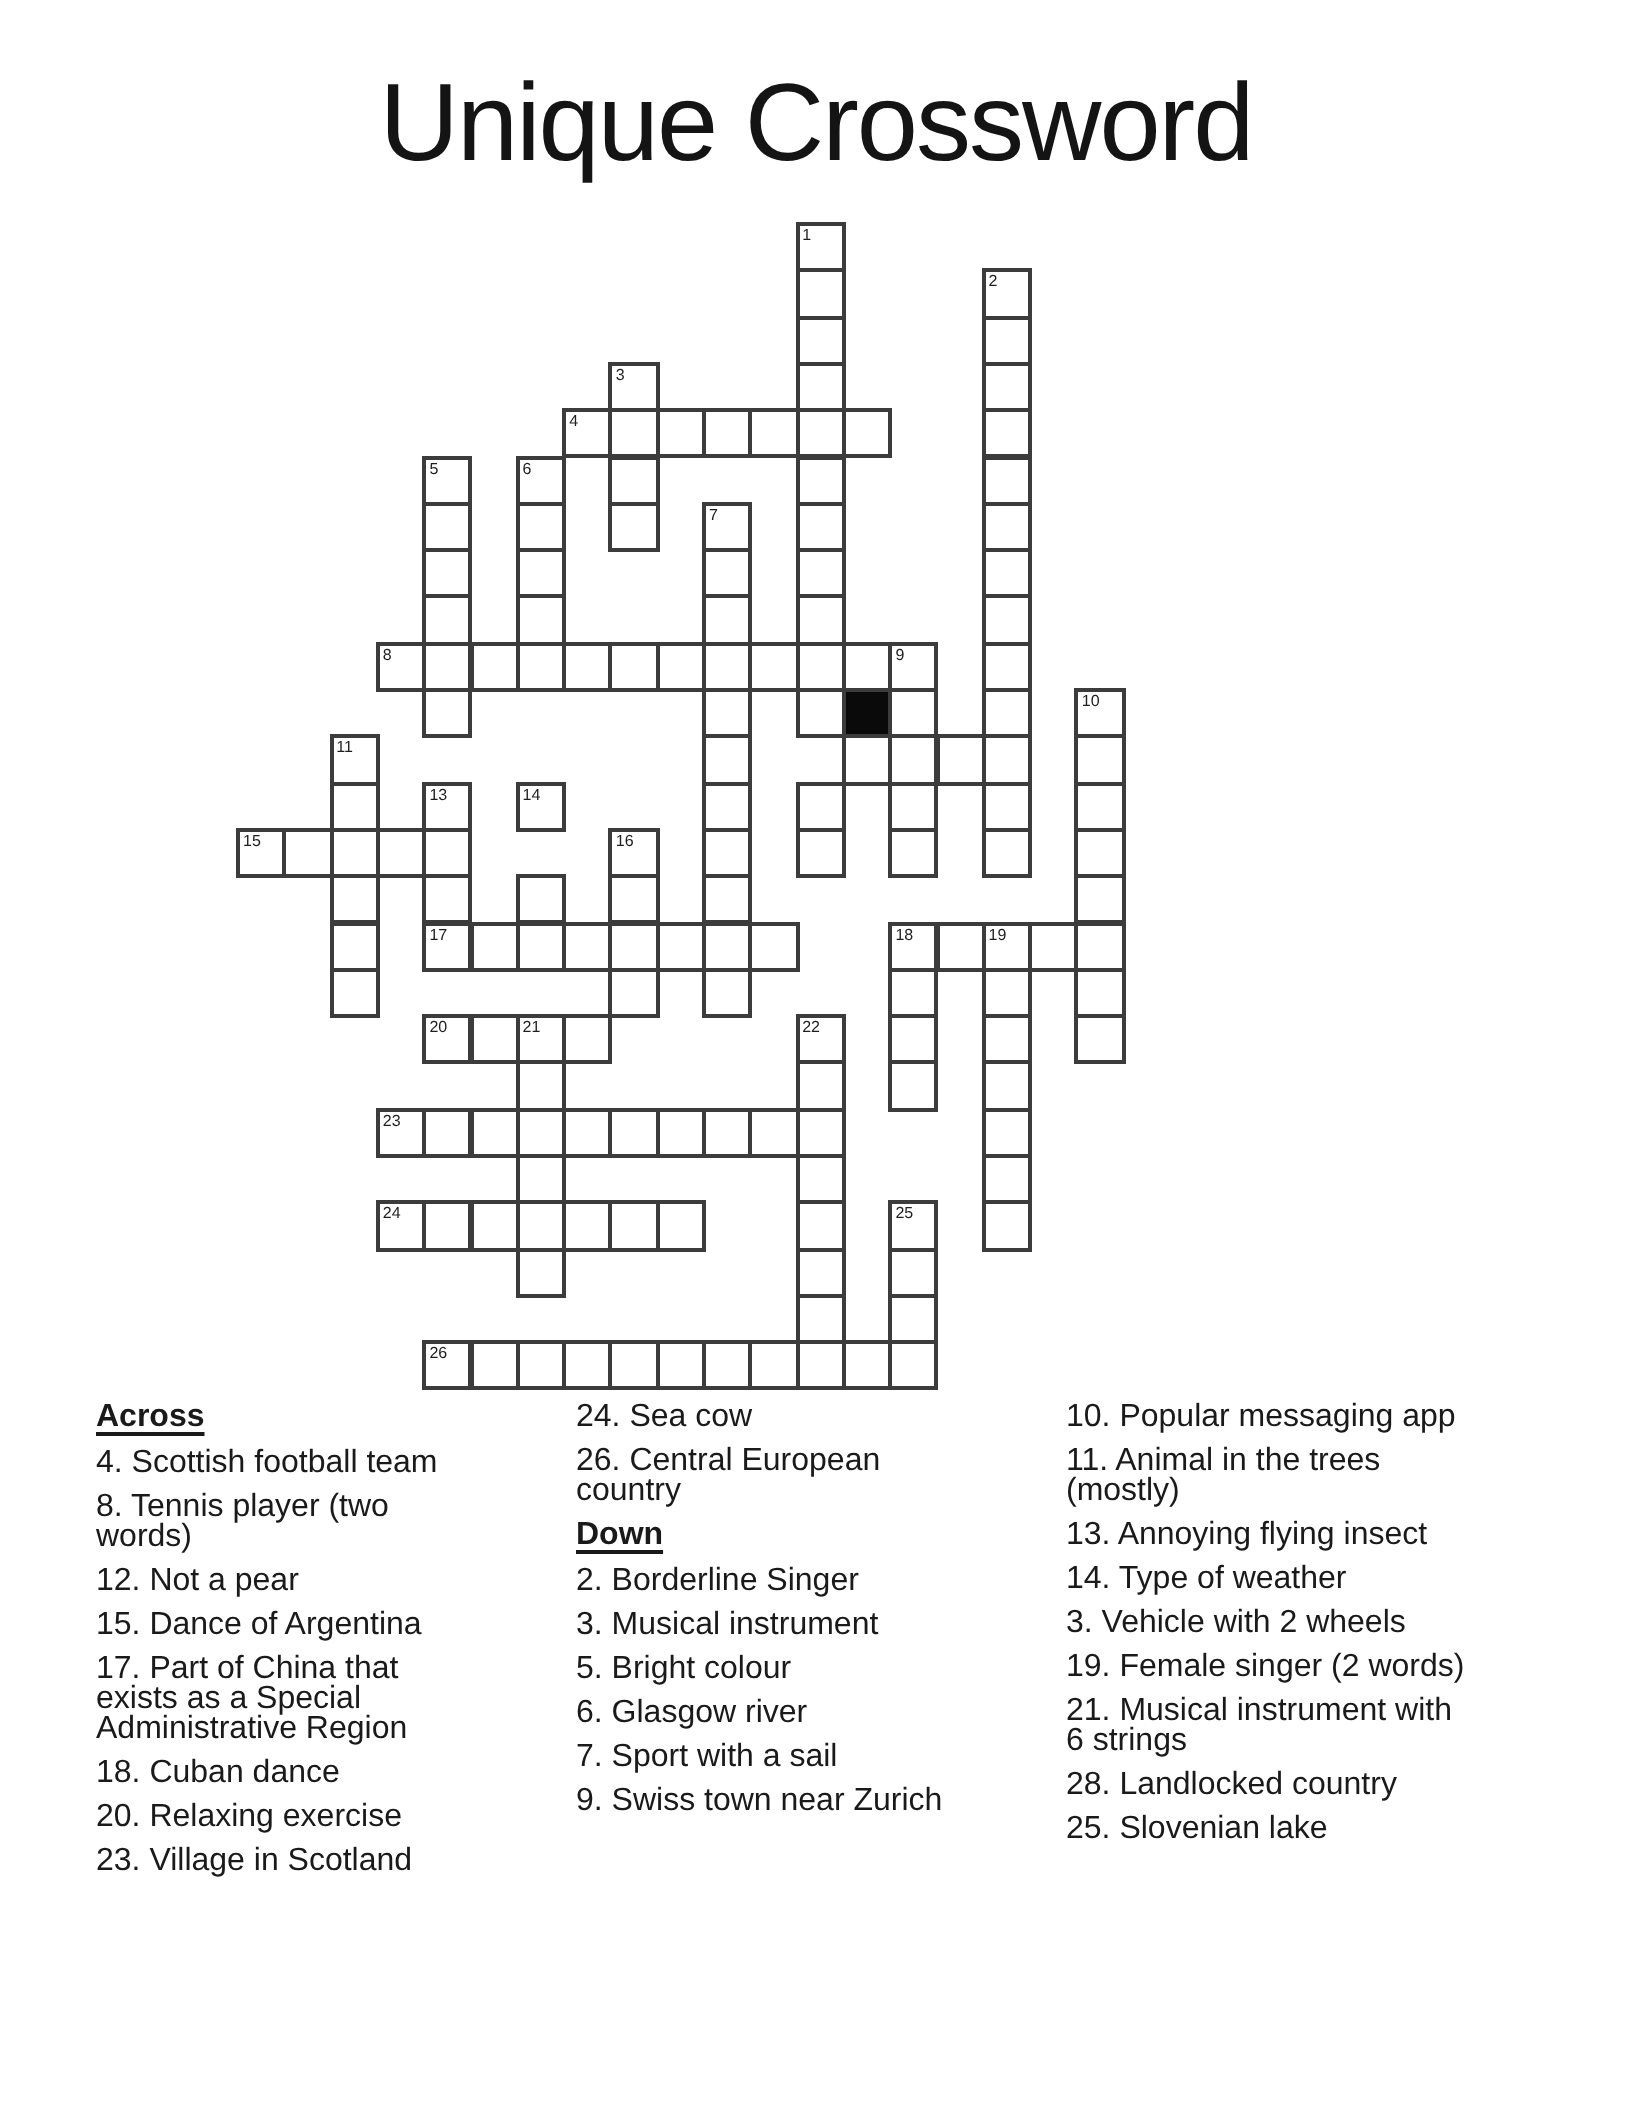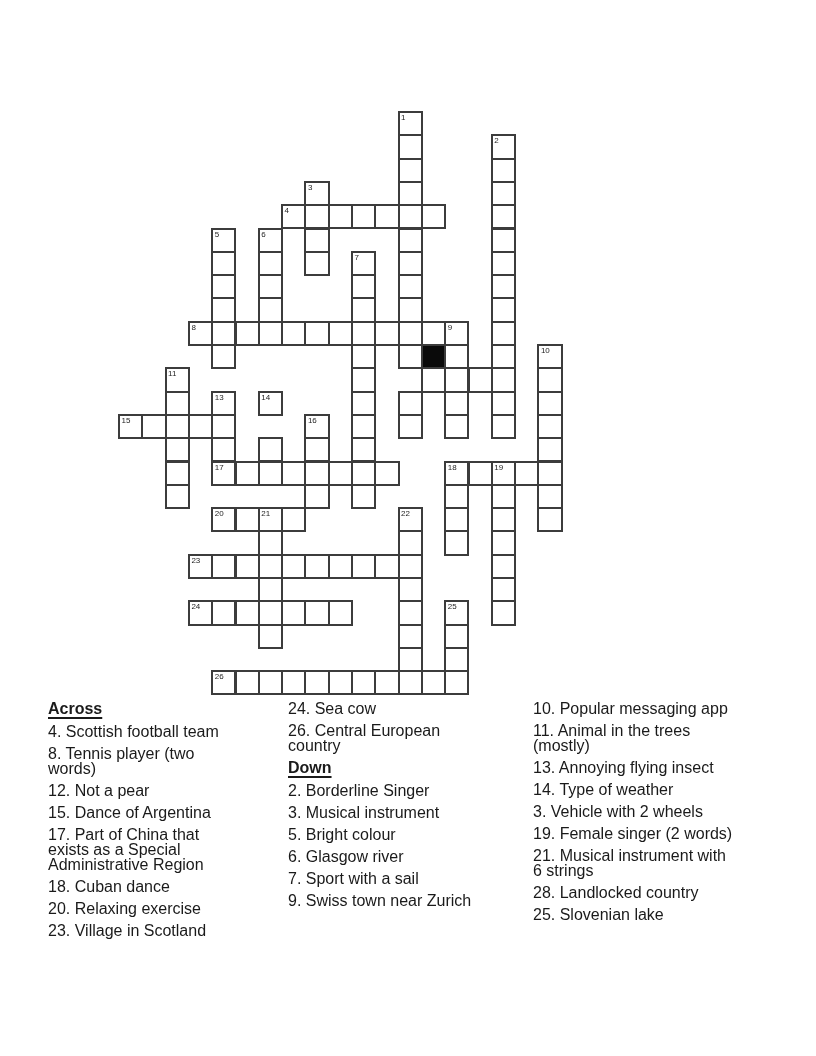--- a/index.html
+++ b/index.html
@@ -66,20 +66,21 @@
     text-underline-offset: 3px;
     margin: 0 0 8px 0;
   }
   .clue { margin: 0 0 7px 0; }
   .clue .cnum { font-weight: 400; }
 </style>
 </head>
 <body>
 
 <div class="page">
+  <div class="title">Unique Crossword</div>
   <div class="grid">
       <div class="cell" style="left: 279.6px; top: 0px; border-color: rgb(60, 60, 60);">
         <span class="num">1</span>
       </div>
       <div class="cell" style="left: 279.6px; top: 23.3px; border-color: rgb(60, 60, 60);"></div>
       <div class="cell" style="left: 372.8px; top: 23.3px; border-color: rgb(60, 60, 60);">
         <span class="num">2</span>
       </div>
       <div class="cell" style="left: 279.6px; top: 46.6px; border-color: rgb(60, 60, 60);"></div>
       <div class="cell" style="left: 372.8px; top: 46.6px; border-color: rgb(60, 60, 60);"></div>

